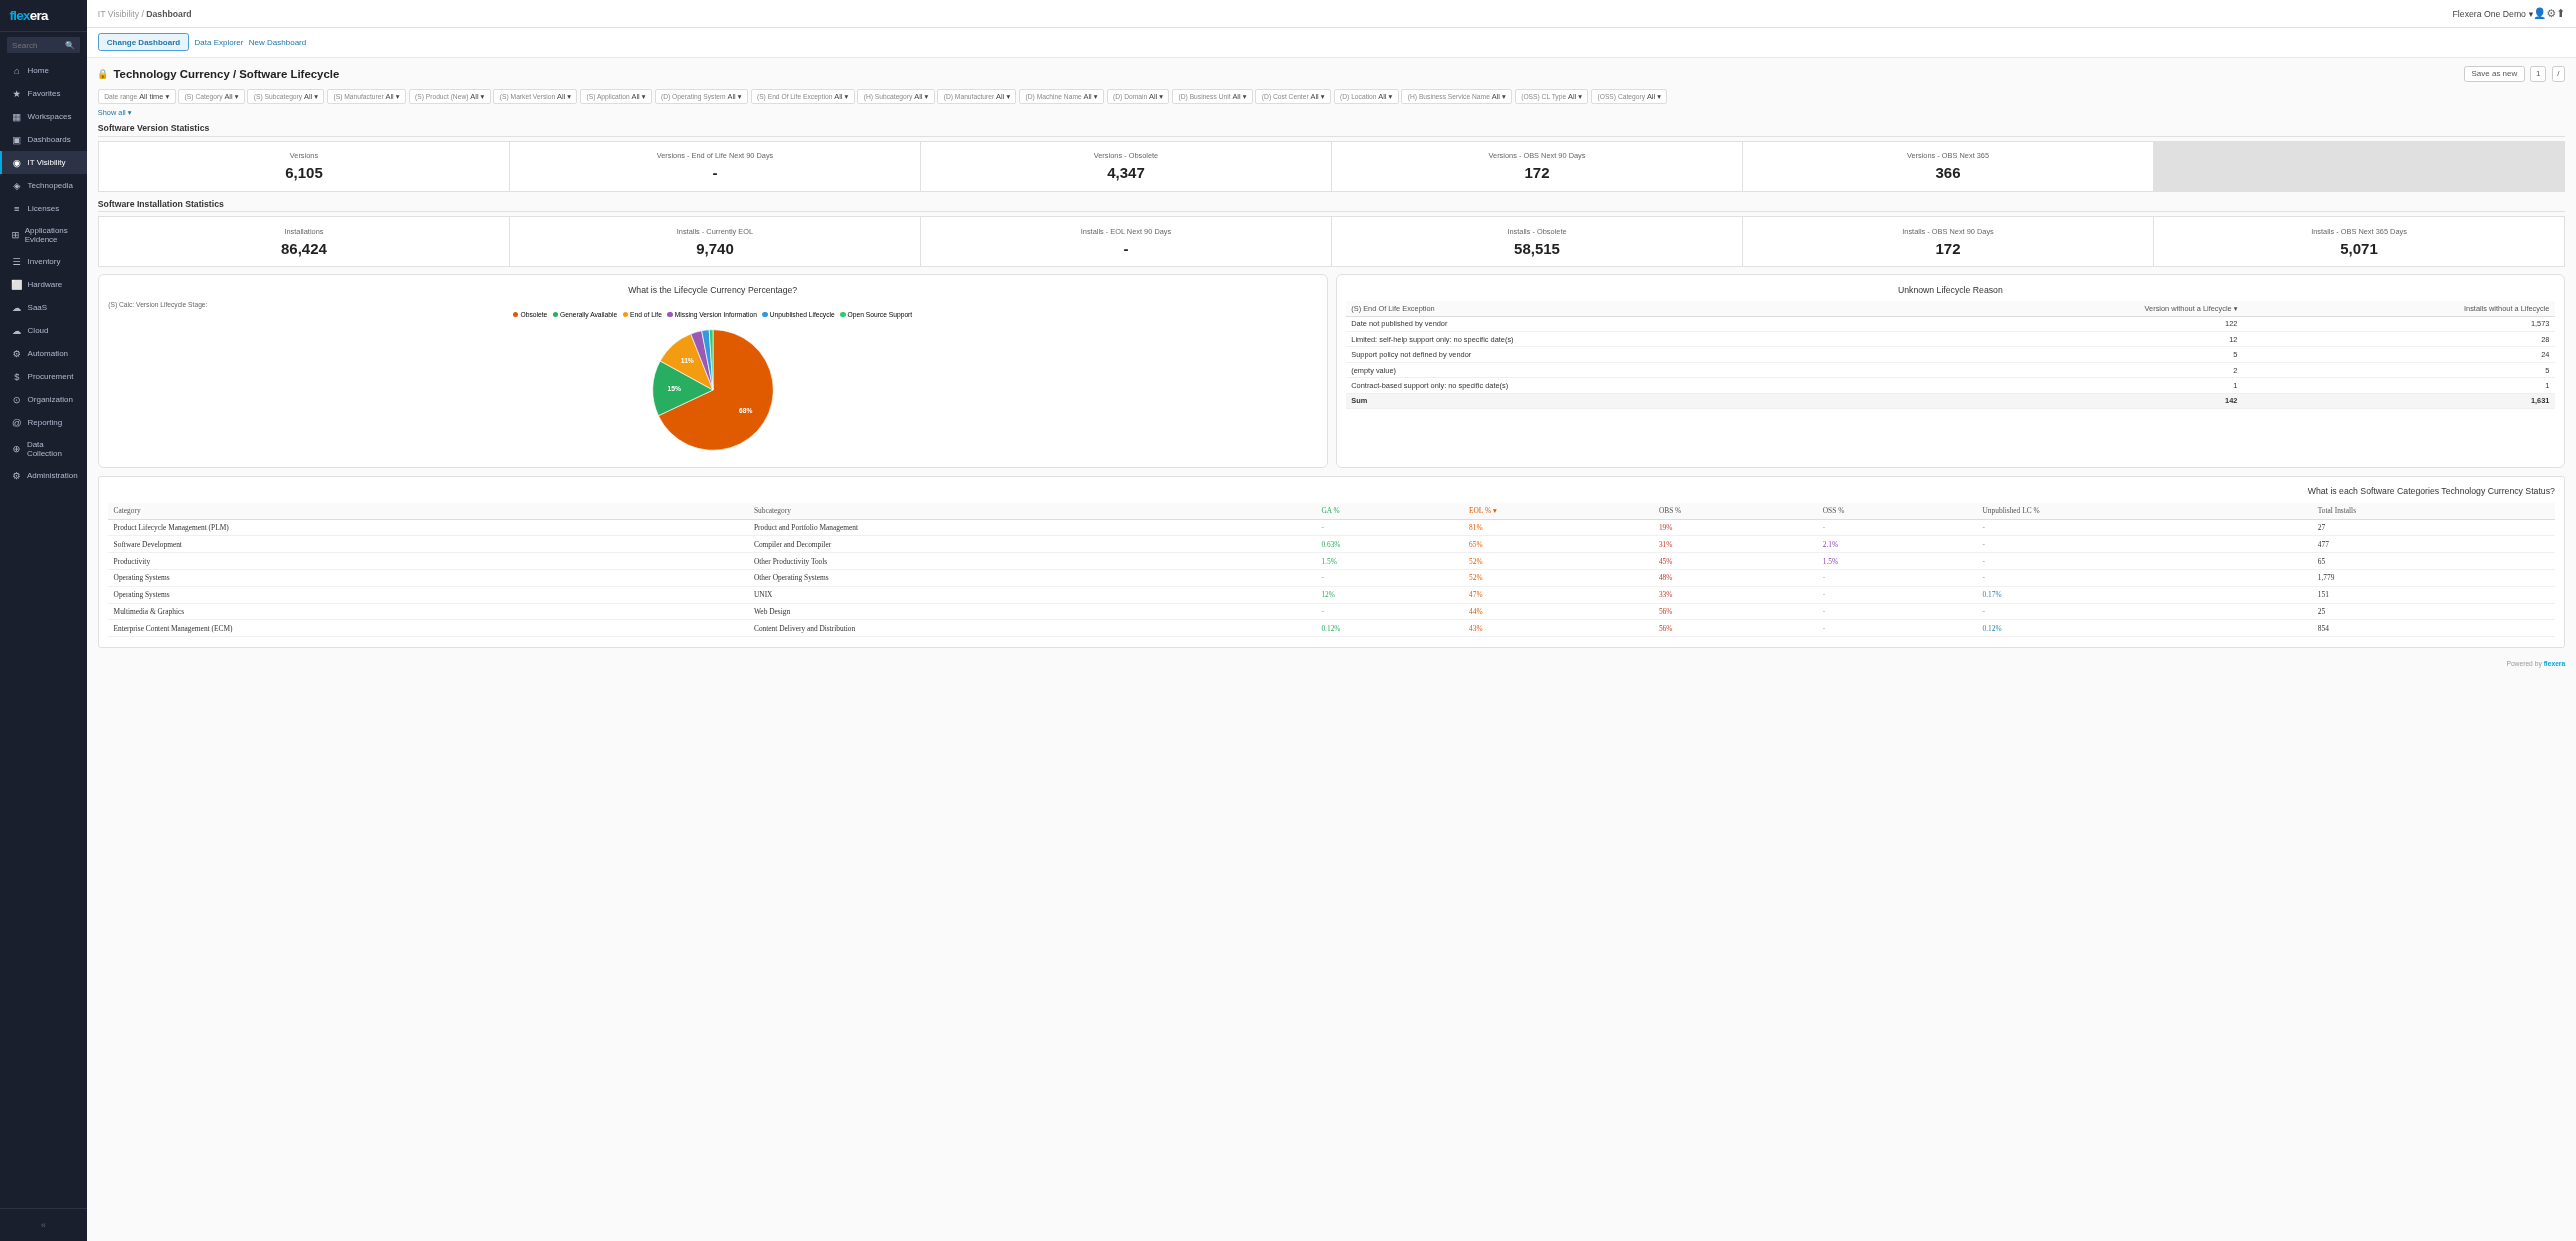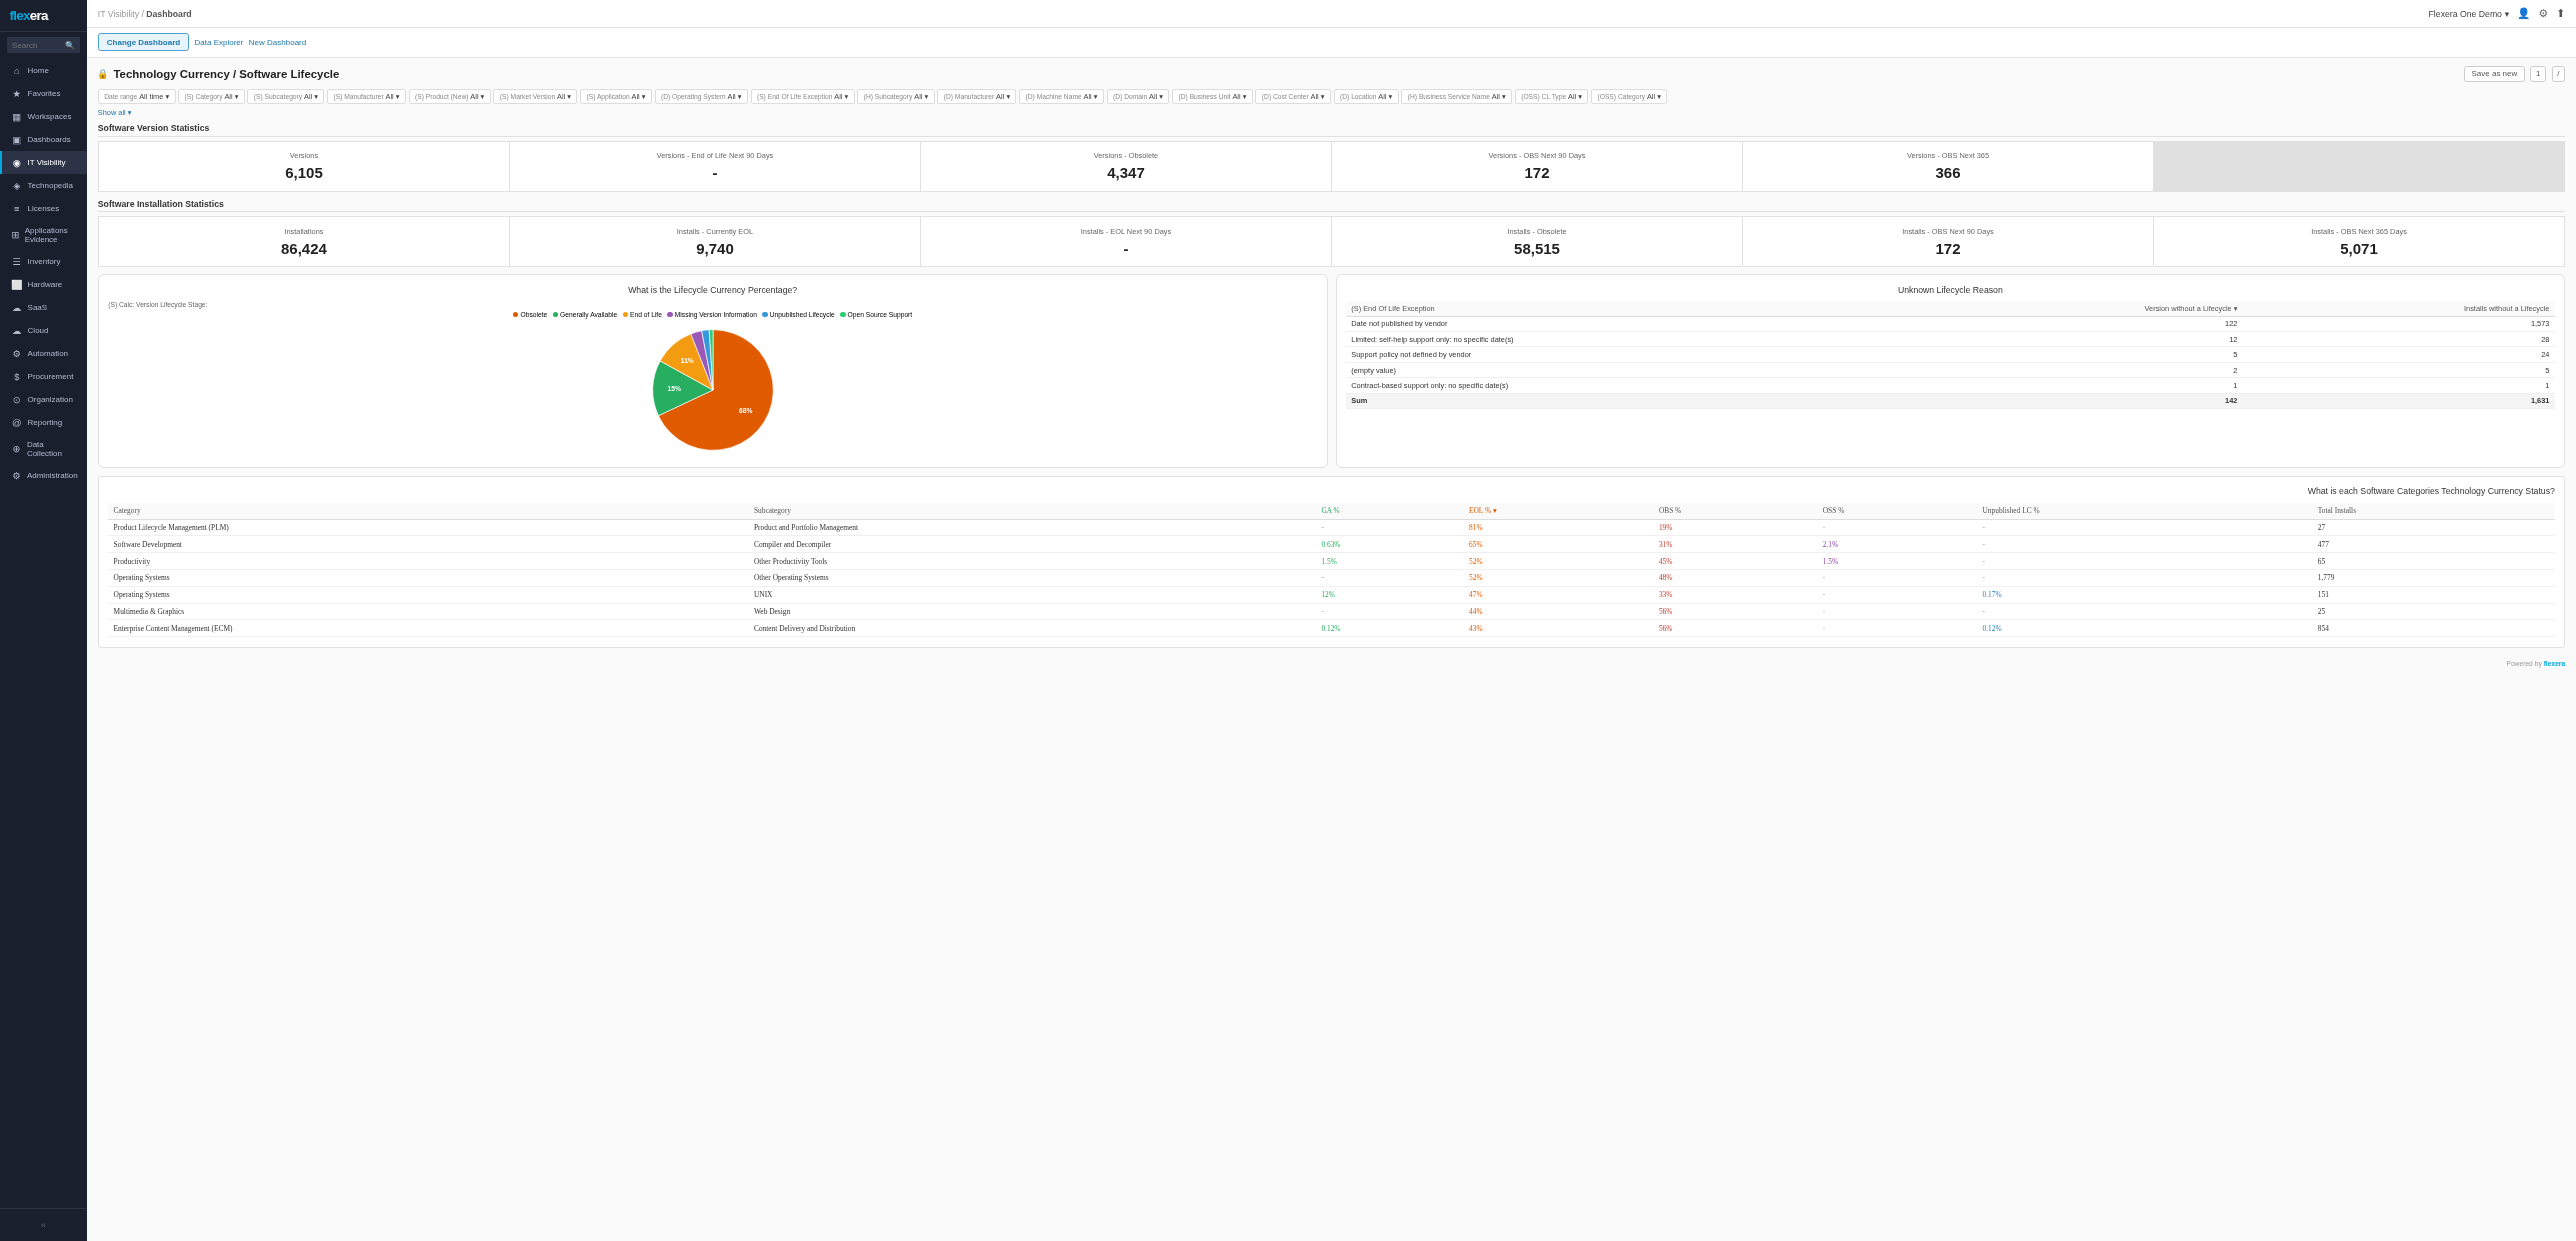--- a/index.html
+++ b/index.html
@@ -74,21 +74,21 @@
       background: #fff;
       border-bottom: 0.7px solid #e0e0e0;
       display: flex;
       align-items: center;
       justify-content: space-between;
       padding: 0 10.8px;
       flex-shrink: 0;
     }
     #topbar .breadcrumb { font-size: 8.7px; color: #555; }
     #topbar .breadcrumb span { color: #999; }
-    #topbar .right-actions { display: flex; align-items: center; gap: 8px; font-size: 8.7px; color: #444; }
+    #topbar .right-actions { display: flex; align-items: center; font-size: 8.7px; color: #444; }
     #topbar .right-actions .demo-btn { display: flex; align-items: center; gap: 2.7px; cursor: pointer; }
     #topbar .right-actions .icon-btn { cursor: pointer; font-size: 10.8px; color: #666; }
 
     
     #actionbar {
       padding: 5.4px 10.8px;
       display: flex;
       align-items: center;
       gap: 5.4px;
       border-bottom: 0.7px solid #e8e8e8;

